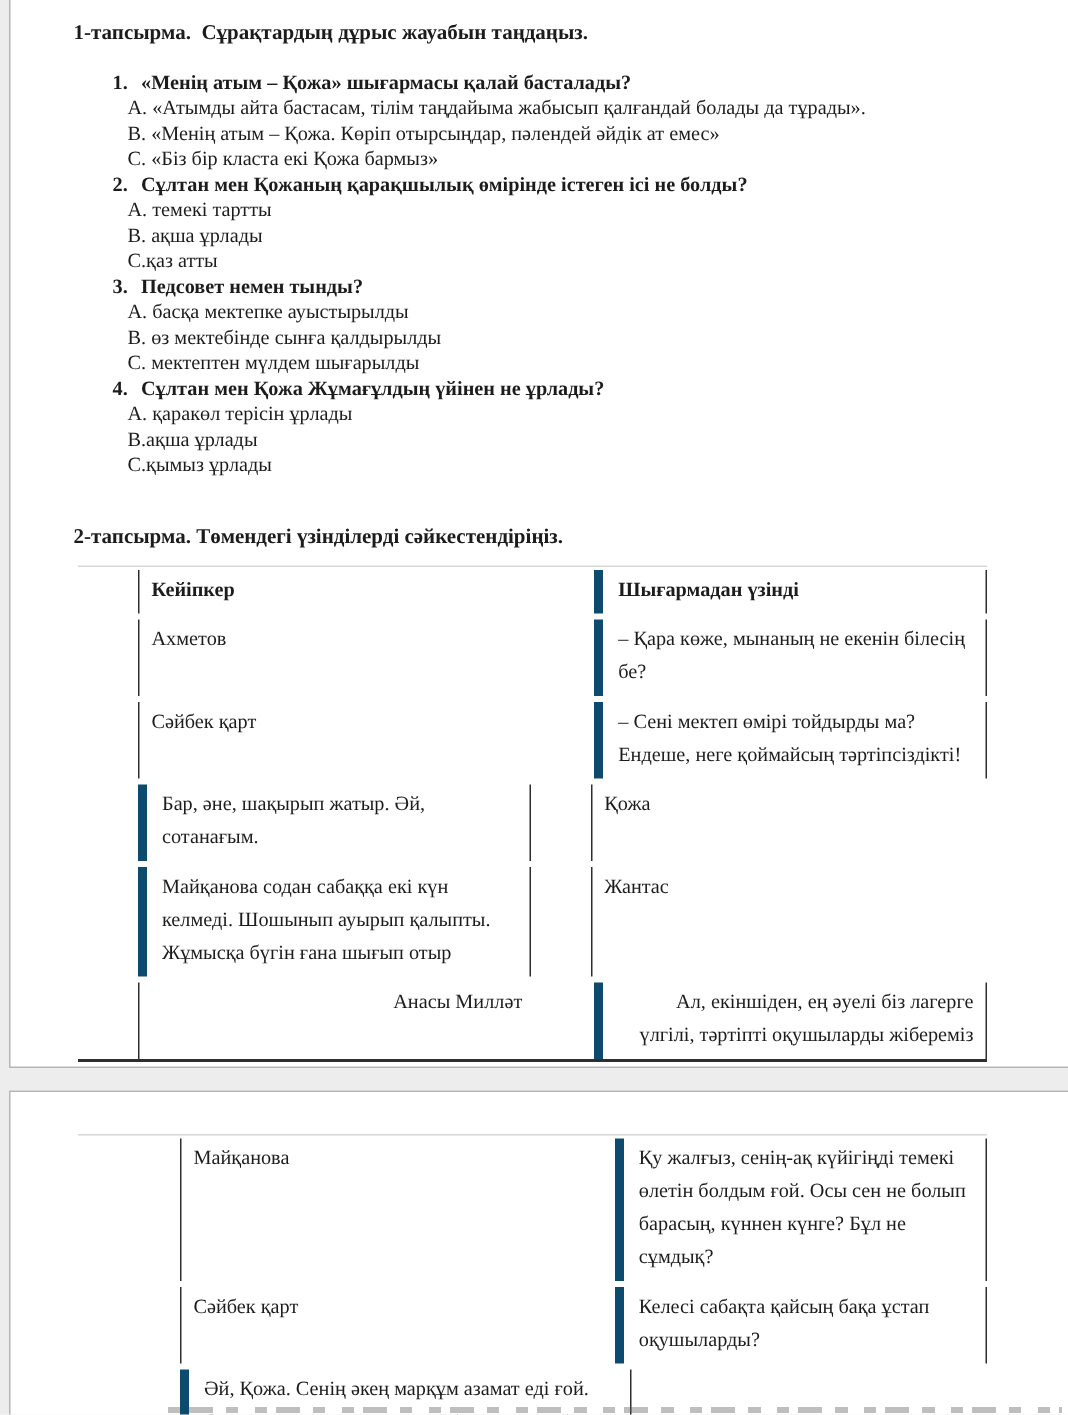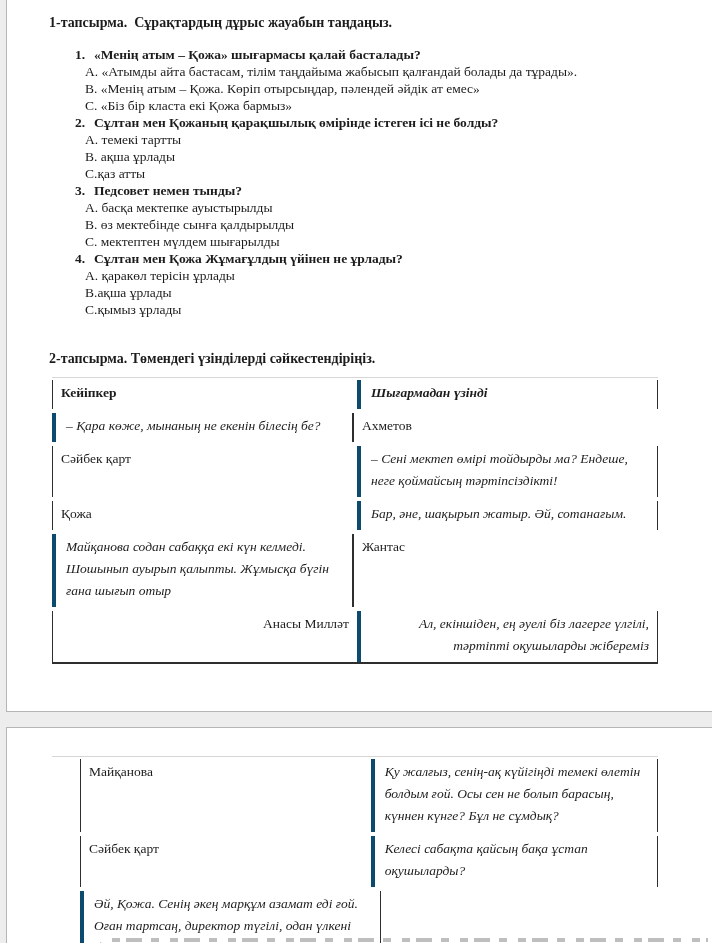--- a/index.html
+++ b/index.html
@@ -64,31 +64,31 @@
     box-sizing: border-box;
   }
   .trow {
     display: flex;
     margin-bottom: 4px;
   }
   .cell {
     box-sizing: border-box;
     padding: 2px 8px 5px 8px;
     line-height: 22px;
+    margin-left: 40px;
   }
   .c1 {
     width: 305px;
     border-left: 1px solid #2e2e2e;
   }
   .c2 {
     width: 301px;
-    border-left: 4px solid #0c4a6e;
+    border-left: 6px solid #0c4a6e;
     border-right: 1px solid #2e2e2e;
     padding-left: 10px;
-    font-style: italic;
   }
   .hdr { font-weight: bold; }
 
   
   .h26 { min-height: 26px; }
   .h24 { min-height: 24px; }
   .h44 { min-height: 44px; }
   .h48 { min-height: 48px; }
   .h70 { min-height: 70px; }
   .h72 { min-height: 72px; }
@@ -149,30 +149,30 @@
   </div>
 
   <div class="task-title t2-title">2-тапсырма. Төмендегі үзінділерді сәйкестендіріңіз.</div>
 
   <div class="mtable">
     <div class="trow">
       <div class="cell c1 hdr h26">Кейіпкер</div>
       <div class="cell c2 hdr h26">Шығармадан үзінді</div>
     </div>
     <div class="trow">
+      <div class="cell c1 h26">Ахметов</div>
       <div class="cell c2 h26">– Қара көже, мынаның не екенін білесің бе?</div>
-      <div class="cell c1 h26">Ахметов</div>
     </div>
     <div class="trow">
       <div class="cell c1 h48">Сәйбек қарт</div>
       <div class="cell c2 h48">– Сені мектеп өмірі тойдырды ма? Ендеше, неге қоймайсың тәртіпсіздікті!</div>
     </div>
     <div class="trow">
+      <div class="cell c2 h26">Бар, әне, шақырып жатыр. Әй, сотанағым.</div>
       <div class="cell c1 h26">Қожа</div>
-      <div class="cell c2 h26">Бар, әне, шақырып жатыр. Әй, сотанағым.</div>
     </div>
     <div class="trow">
       <div class="cell c2 h70">Майқанова содан сабаққа екі күн келмеді. Шошынып ауырып қалыпты. Жұмысқа бүгін ғана шығып отыр</div>
       <div class="cell c1 h70">Жантас</div>
     </div>
     <div class="trow" style="margin-bottom:0;text-align:right;">
       <div class="cell c1 h44">Анасы Милләт</div>
       <div class="cell c2 h44">Ал, екіншіден, ең әуелі біз лагерге үлгілі, тәртіпті оқушыларды жібереміз</div>
     </div>
   </div>

